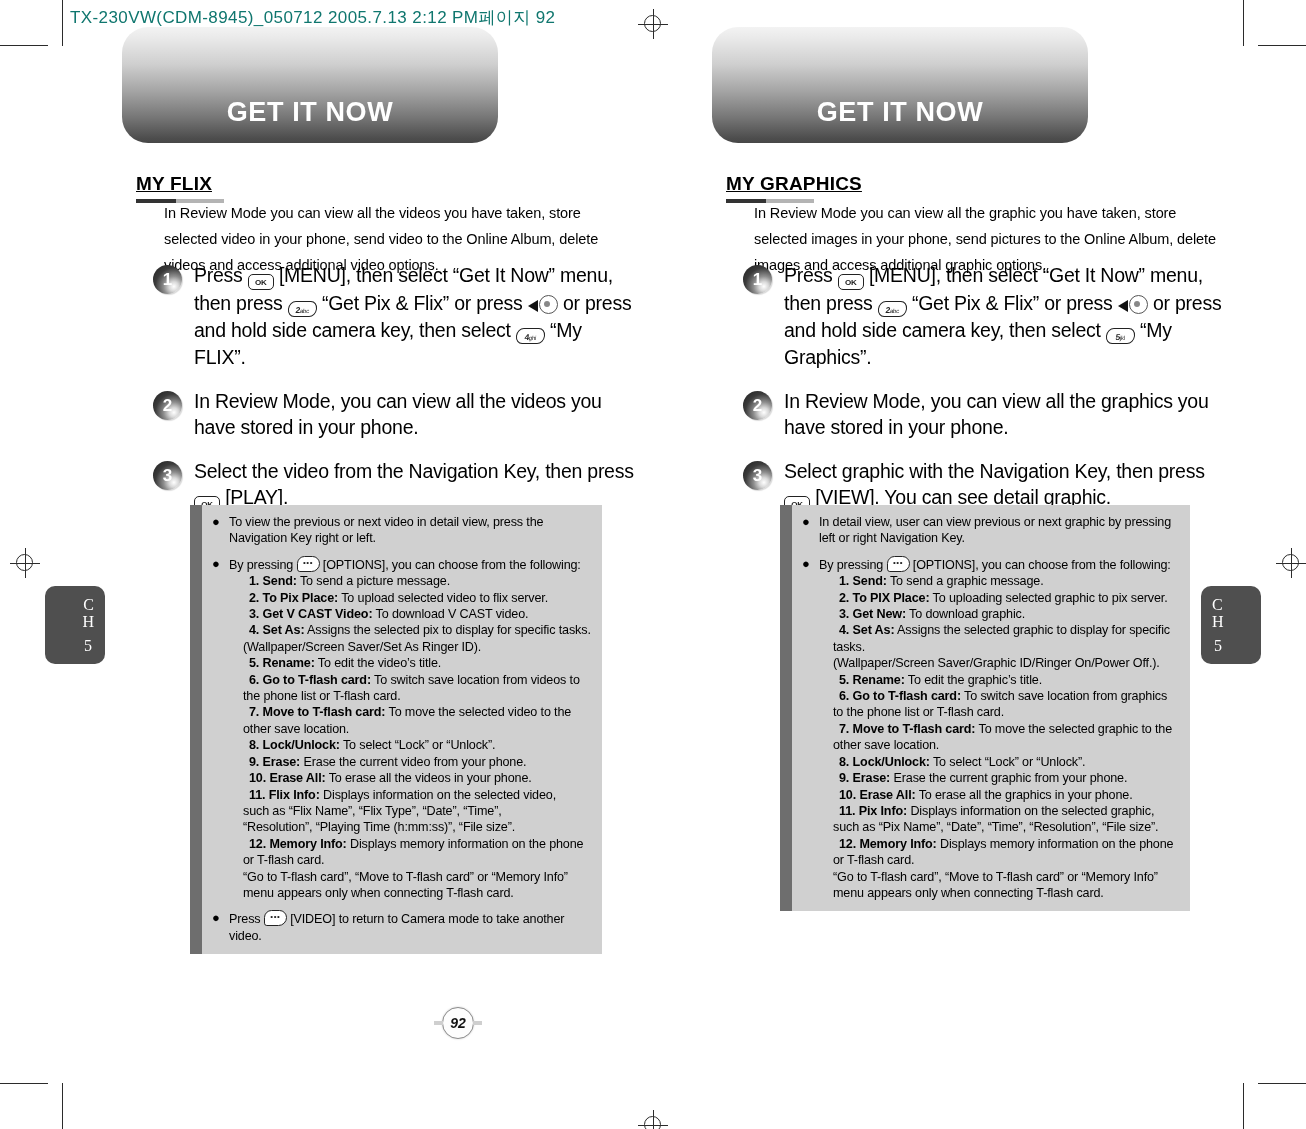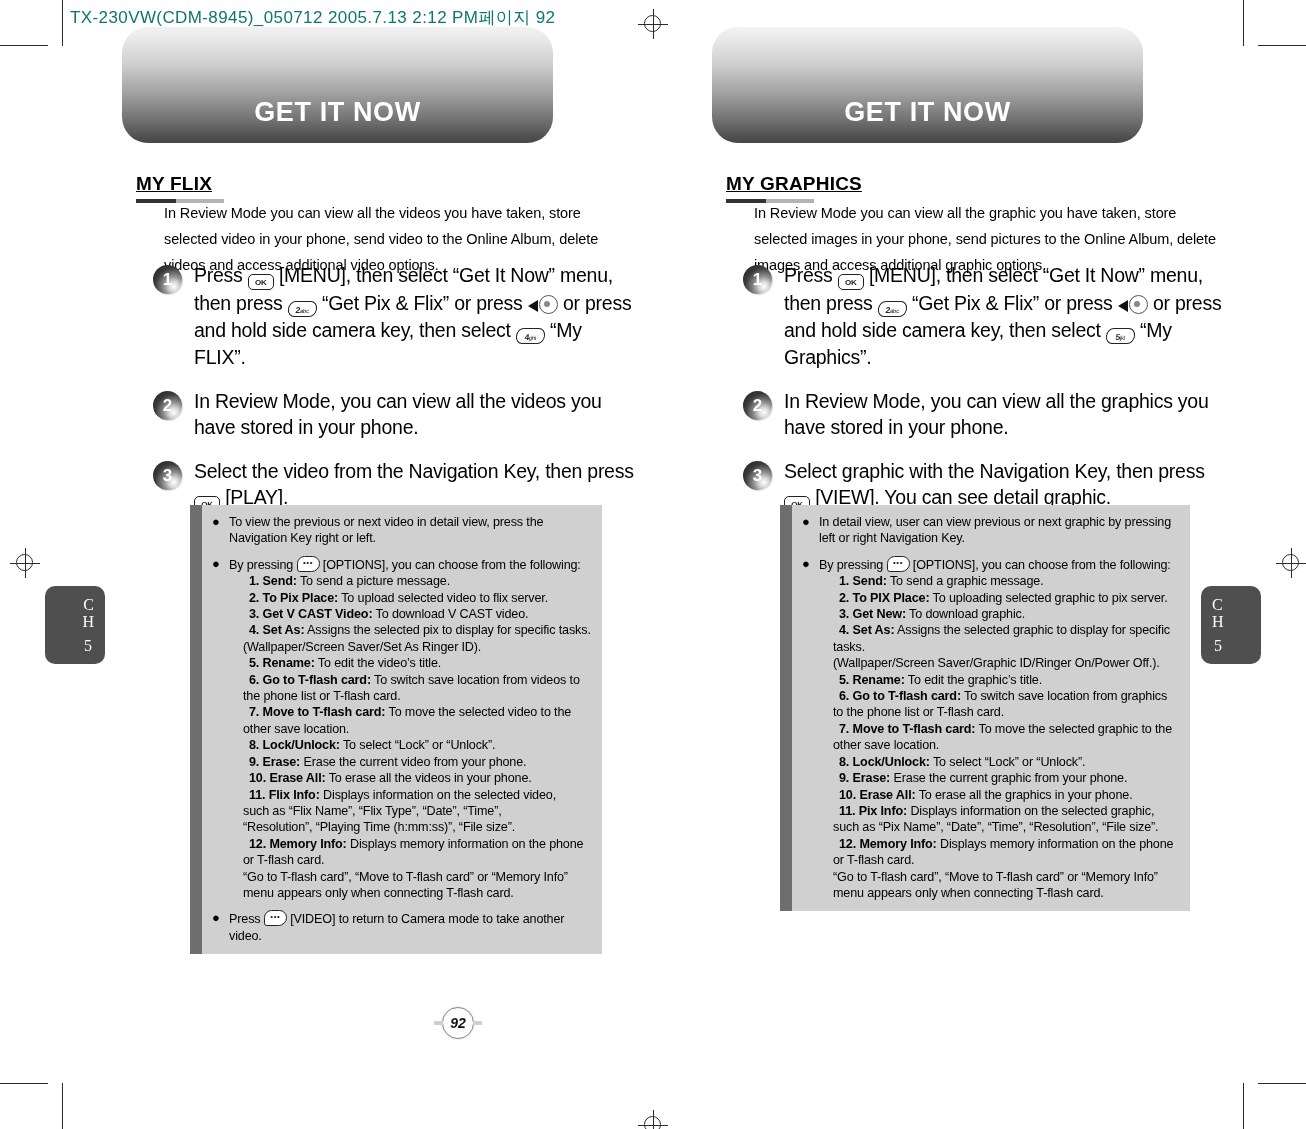--- a/index.html
+++ b/index.html
@@ -71,21 +71,21 @@
     width: 600px;
     height: 1129px;
   }
   .page-left  { left: 100px; }
   .page-right { left: 690px; }
 
   
   .banner {
     position: absolute;
     top: 27px;
-    width: 431px;
+    width: 376px;
     height: 116px;
     border-radius: 26px;
     background: linear-gradient(to bottom,
         #f3f3f3 0%,
         #e9e9e9 10%,
         #cfcfcf 32%,
         #a5a5a5 55%,
         #767676 78%,
         #4d4d4d 96%,
         #474747 100%);

